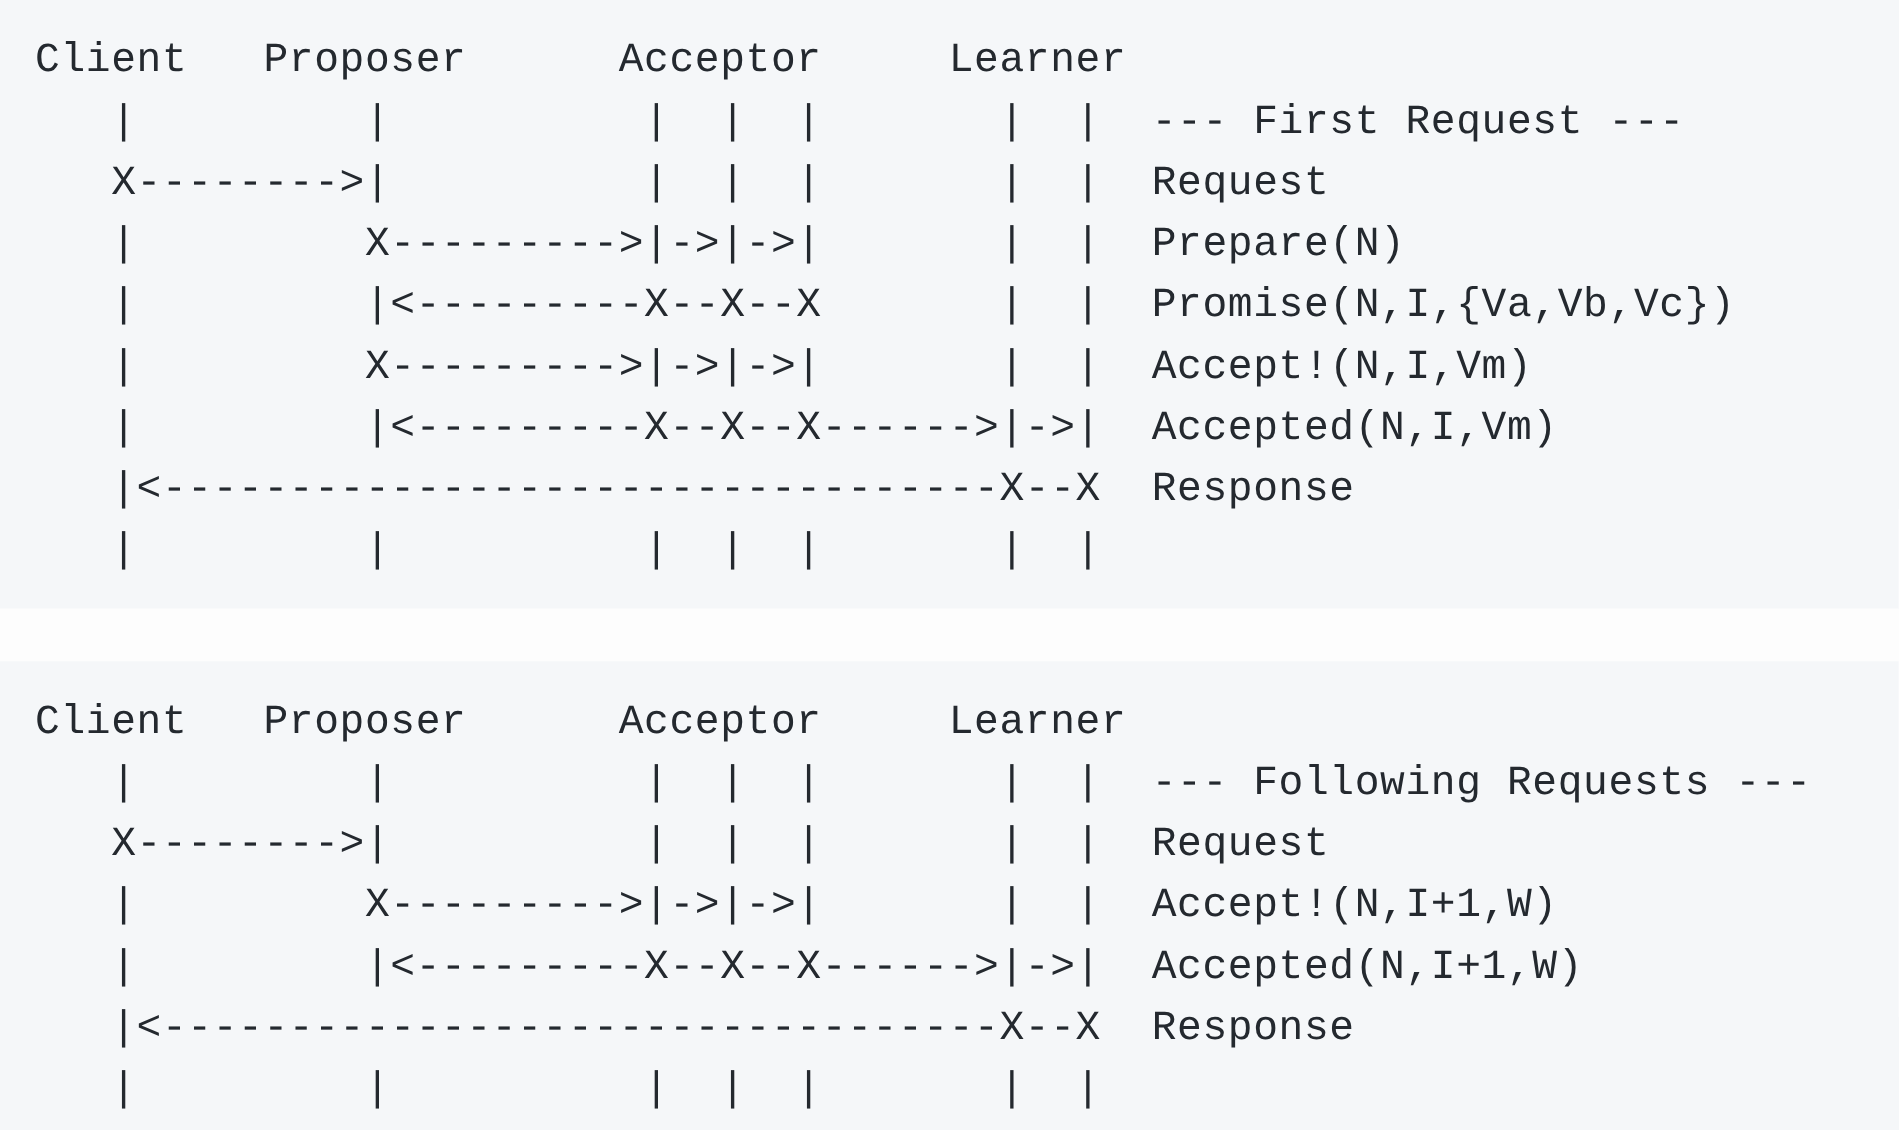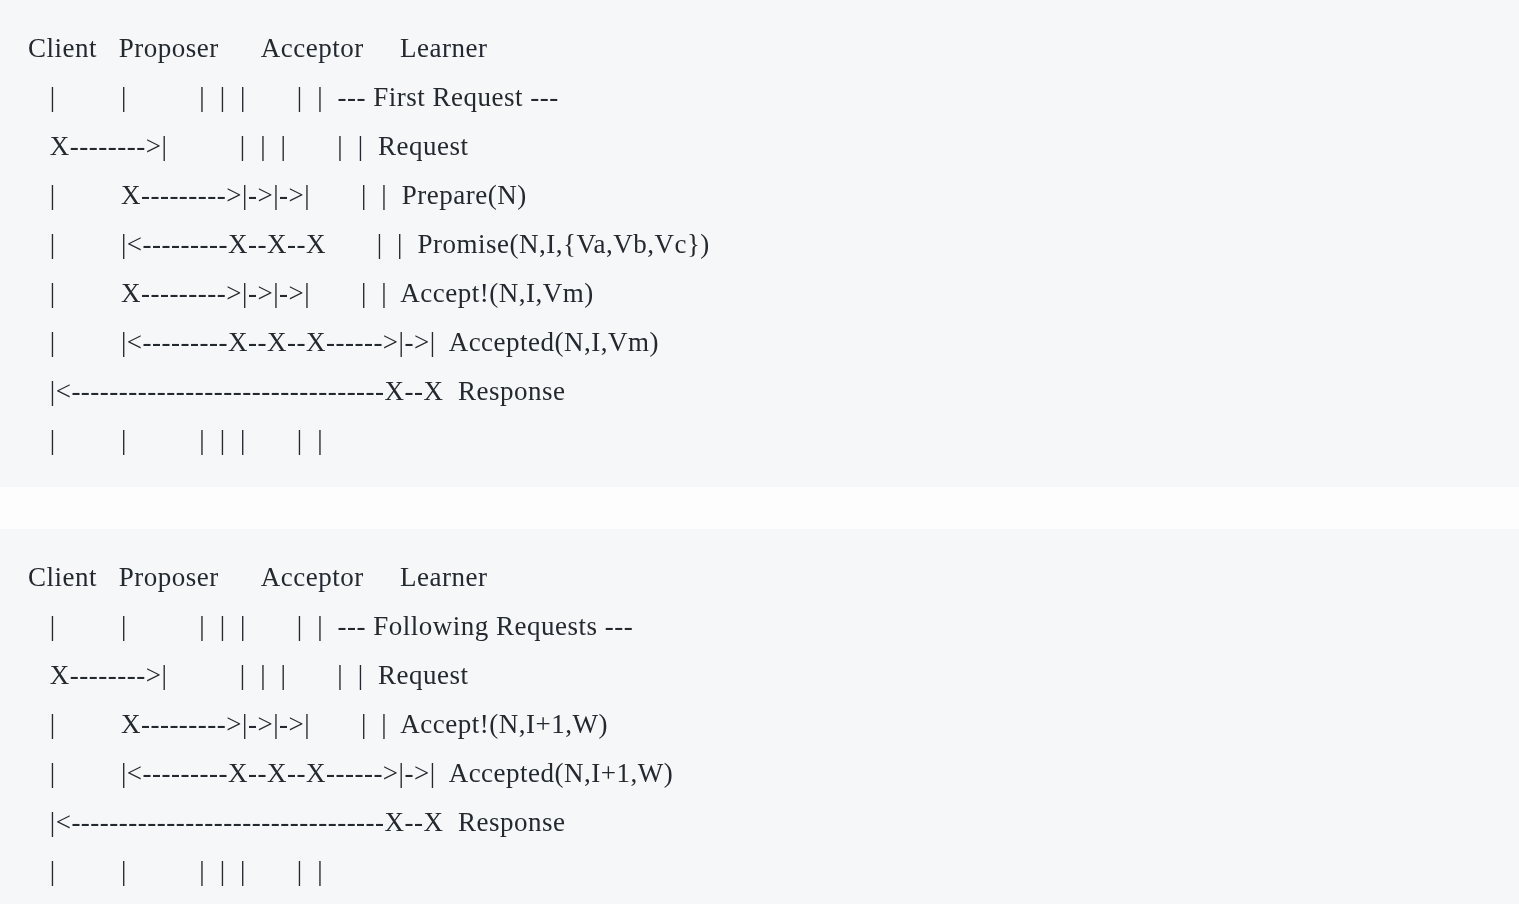--- a/index.html
+++ b/index.html
@@ -23,22 +23,22 @@
     box-sizing: border-box;
     padding: 24px 0 22px 28px;
   }
   .block-gap {
     height: 42px;
     background: #fdfdfd;
     flex: 0 0 auto;
   }
   pre.ascii {
     margin: 0;
-    font-family: Liberation Serif, serif;
-    font-size: 27px;
+    font-family: Liberation Mono, monospace;
+    font-size: 33px;
     line-height: 49px;
     color: #24292f;
     white-space: pre;
     letter-spacing: 0.5px;
   }
 </style>
 </head>
 <body>
 
 <div class="page">

